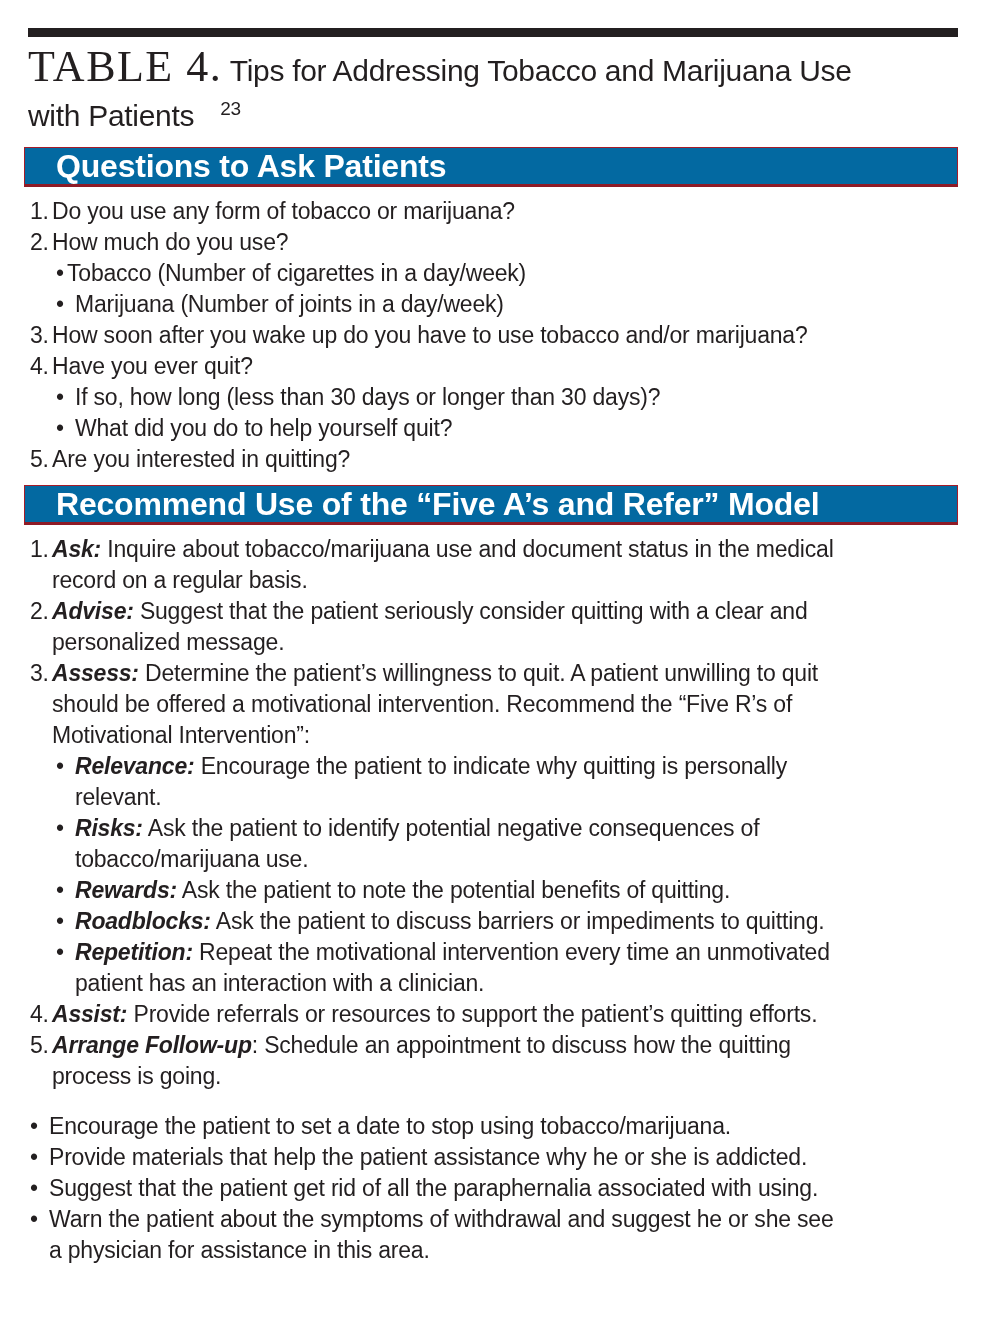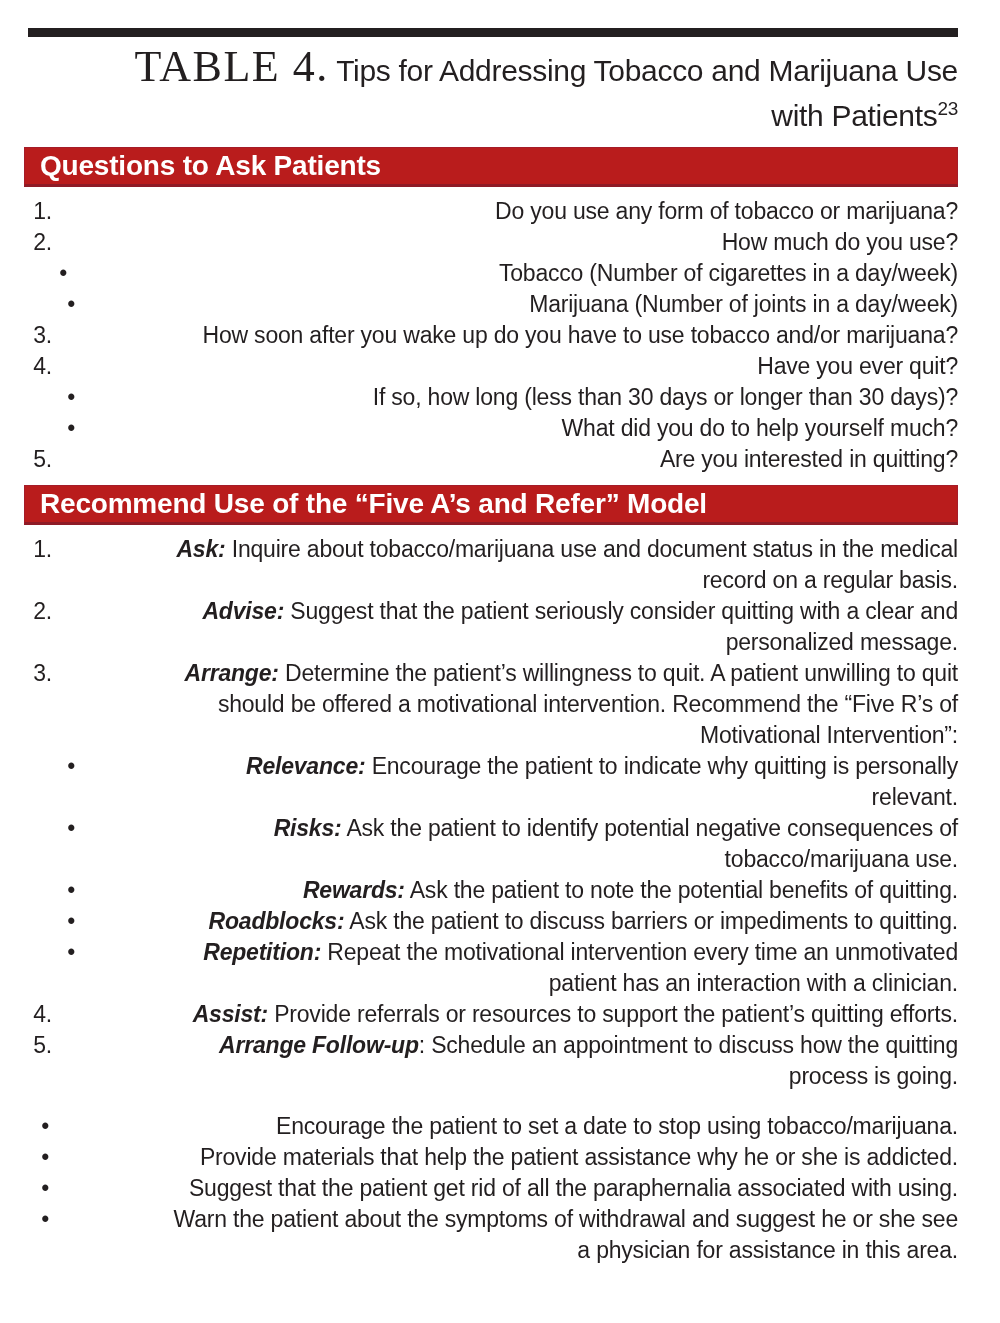--- a/index.html
+++ b/index.html
@@ -2,40 +2,40 @@
 <html><head>
 <meta charset="utf-8">
 <style>
   html,body{margin:0;padding:0;background:#ffffff;}
   body{
     width:1000px;height:1323px;
     font-family:"Liberation Sans",sans-serif;
     color:#231f20;
     -webkit-font-smoothing:antialiased;
   }
-  .page{box-sizing:border-box;width:992px;padding:28px 34px 0 24px;text-align:right;}
+  .page{box-sizing:border-box;width:992px;padding:28px 34px 0 24px;}
   .top-rule{height:9px;background:#231f20;margin:0 0 7px 4px;}
   .title{
     margin:0 0 9px 4px;
     font-size:30px;line-height:45px;font-weight:400;letter-spacing:-0.3px;
   }
   .title-label{
     font-family:"Liberation Serif",serif;
     font-size:44px;letter-spacing:1.5px;font-weight:400;
   }
   .title-text{white-space:pre-line;}
-  .title-sup{font-size:19px;vertical-align:super;line-height:0;}
+  .title-sup{font-size:19px;vertical-align:super;line-height:0;margin-left:26px;}
   .bar{
     box-sizing:border-box;height:40px;
-    background:#b91c1c;
+    background:#0369a1;
     border:1px solid #a51c29;
     border-bottom:3px solid #8e1b26;
     display:flex;align-items:center;
-    padding-left:15px;
-    color:#ffffff;font-size:28px;font-weight:700;letter-spacing:-0.2px;
+    padding-left:31px;
+    color:#ffffff;font-size:32px;font-weight:700;letter-spacing:-0.2px;
   }
   .list{
     padding:9px 0 10px 6px;
     font-size:23px;line-height:31px;letter-spacing:-0.2px;
   }
   .item{display:flex;}
   .marker{flex:0 0 22px;}
   .item.bullet > .marker{flex-basis:19px;}
   .item.ind{margin-left:26px;}
   .item.tight > .marker{flex-basis:11px;}
@@ -80,21 +80,21 @@
         <div class="item num">
           <span class="marker">4.</span>
           <span class="text">Have you ever quit?</span>
         </div>
         <div class="item bullet ind">
           <span class="marker">•</span>
           <span class="text">If so, how long (less than 30 days or longer than 30 days)?</span>
         </div>
         <div class="item bullet ind">
           <span class="marker">•</span>
-          <span class="text">What did you do to help yourself much?</span>
+          <span class="text">What did you do to help yourself quit?</span>
         </div>
         <div class="item num">
           <span class="marker">5.</span>
           <span class="text">Are you interested in quitting?</span>
         </div>
       </div>
   </section>
 
   <section>
     <div class="bar">
@@ -106,21 +106,21 @@
           <span class="text"><i>Ask:</i> Inquire about tobacco/marijuana use and document status in the medical
 record on a regular basis.</span>
         </div>
         <div class="item num">
           <span class="marker">2.</span>
           <span class="text"><i>Advise:</i> Suggest that the patient seriously consider quitting with a clear and
 personalized message.</span>
         </div>
         <div class="item num">
           <span class="marker">3.</span>
-          <span class="text"><i>Arrange:</i> Determine the patient’s willingness to quit. A patient unwilling to quit
+          <span class="text"><i>Assess:</i> Determine the patient’s willingness to quit. A patient unwilling to quit
 should be offered a motivational intervention. Recommend the “Five R’s of
 Motivational Intervention”:</span>
         </div>
         <div class="item bullet ind">
           <span class="marker">•</span>
           <span class="text"><i>Relevance:</i> Encourage the patient to indicate why quitting is personally
 relevant.</span>
         </div>
         <div class="item bullet ind">
           <span class="marker">•</span>

